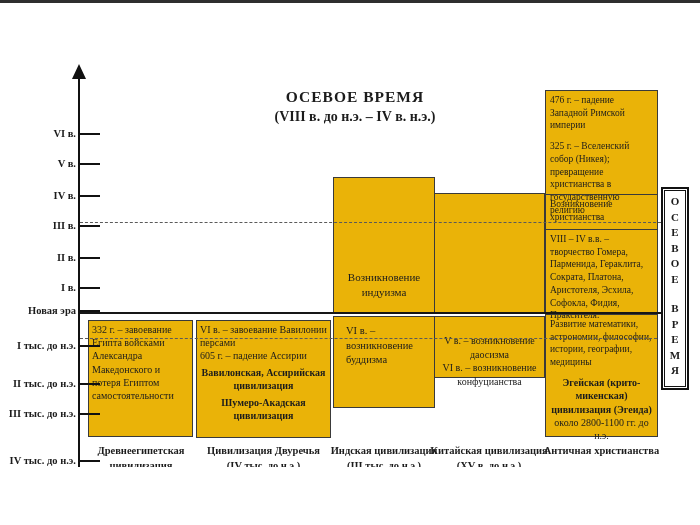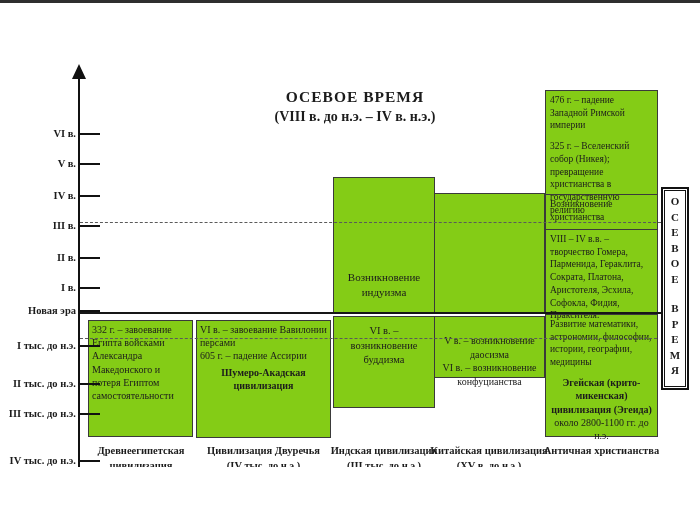--- a/index.html
+++ b/index.html
@@ -21,30 +21,30 @@
   
   .dash{position:absolute;height:0;border-top:1px dashed #5a5a5a;z-index:2;}
   .solid-line{position:absolute;height:0;border-top:2px solid #161616;z-index:2;}
 
   
   .title{position:absolute;left:235px;top:88px;width:240px;text-align:center;font-weight:bold;z-index:3;}
   .title-l1{font-size:15.5px;letter-spacing:1px;}
   .title-l2{font-size:14px;margin-top:3px;}
 
   
-  .box{position:absolute;border:1px solid #3a3a3a;background:#84cc16;box-sizing:border-box;z-index:1;}
+  .box{position:absolute;border:1px solid #3a3a3a;background:#eab308;box-sizing:border-box;z-index:1;}
   .txt{position:relative;z-index:3;}
   .box p{margin:0;}
 
   .egypt{left:88px;top:320px;width:105px;height:117px;padding:2px 3px;font-size:10px;line-height:1.32;}
   .meso{left:196px;top:320px;width:135px;height:118px;padding:2px 3px;font-size:10px;line-height:1.3;}
   .meso .civ{font-weight:bold;text-align:center;margin-top:4px;}
   .hindu{left:333px;top:177px;width:102px;height:136px;display:flex;align-items:flex-end;
          justify-content:center;text-align:center;font-size:11px;line-height:1.35;padding-bottom:12px;}
-  .buddh{left:333px;top:316px;width:102px;height:92px;text-align:center;font-size:10.5px;
+  .buddh{left:333px;top:316px;width:102px;height:92px;font-size:10.5px;
          line-height:1.4;padding:7px 12px 0 12px;}
   .china-upper{left:434px;top:193px;width:111px;height:120px;}
   .china-lower{left:434px;top:316px;width:111px;height:62px;text-align:center;font-size:10px;
                line-height:1.35;padding-top:17px;}
   .antique{left:545px;top:90px;width:113px;height:347px;padding:0;font-size:9.5px;line-height:1.34;}
   .antique .sec{box-sizing:border-box;padding:3px 4px;position:relative;z-index:3;}
   .antique .sec + .sec{border-top:1px solid #3a3a3a;}
   .sec-1{height:103px;} .sec-2{height:35px;} .sec-3{height:85px;} .sec-4{height:124px;}
   .gap8{margin-top:8px !important;}
   .aeg-bold{font-weight:bold;text-align:center;margin-top:7px !important;font-size:10px;}
@@ -113,20 +113,21 @@
   <div class="dash" style="left:80px;top:338px;width:577px;"></div>
   <div class="dash" style="left:58px;top:497px;width:640px;"></div>
 
   <div class="box egypt">
     <p class="txt">332 г. – завоевание Египта войсками Александра Македонского и потеря Египтом самостоятельности</p>
   </div>
 
   <div class="box meso">
     <p class="txt">VI в. – завоевание Вавилонии персами</p>
     <p class="txt">605 г. – падение Ассирии</p>
+    <p class="txt civ">Вавилонская, Ассирийская цивилизация</p>
     <p class="txt civ">Шумеро-Акадская цивилизация</p>
   </div>
 
   <div class="box hindu">
     <p class="txt">Возникновение индуизма</p>
   </div>
 
   <div class="box buddh">
     <p class="txt">VI в. – возникновение буддизма</p>
   </div>

